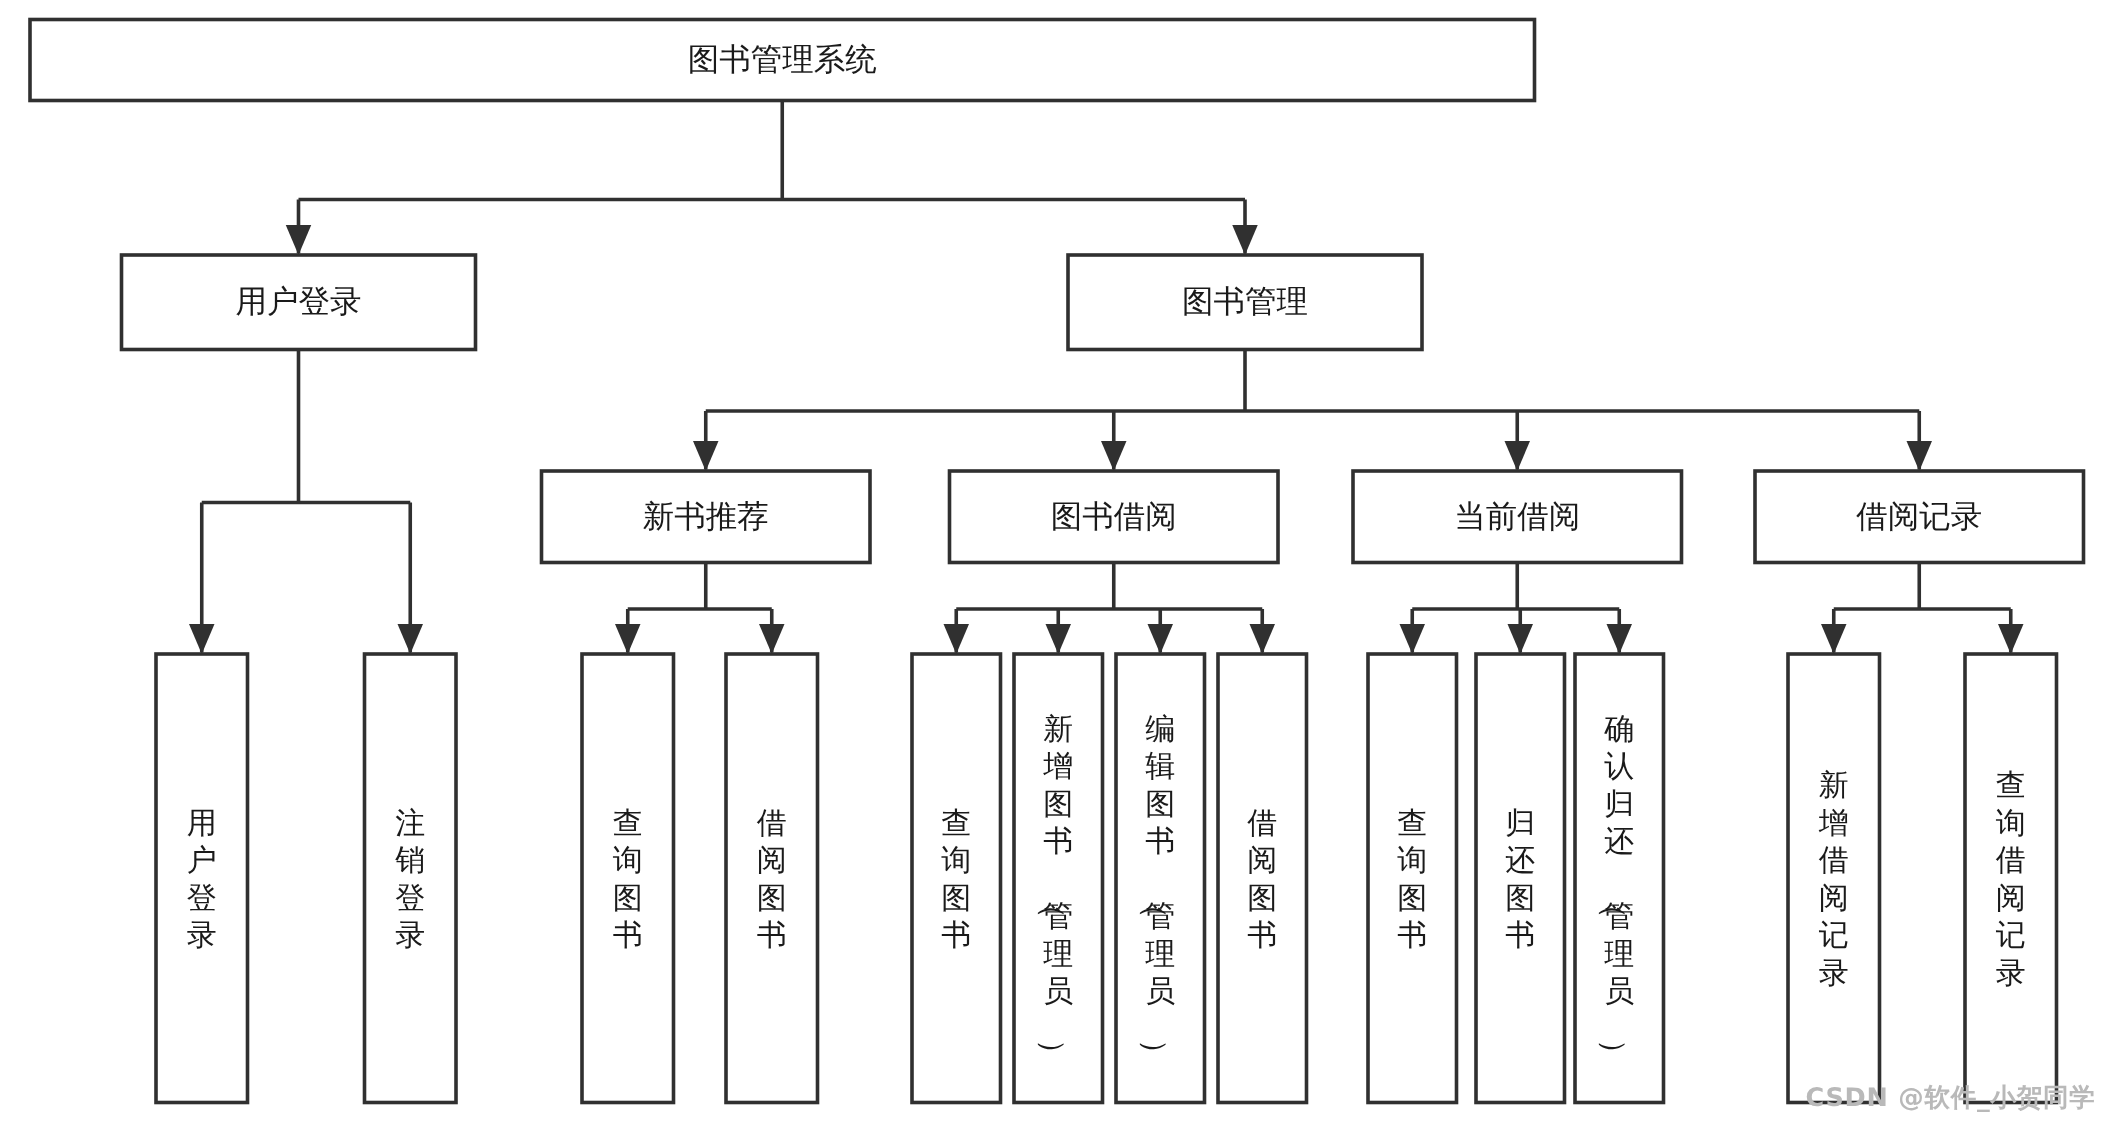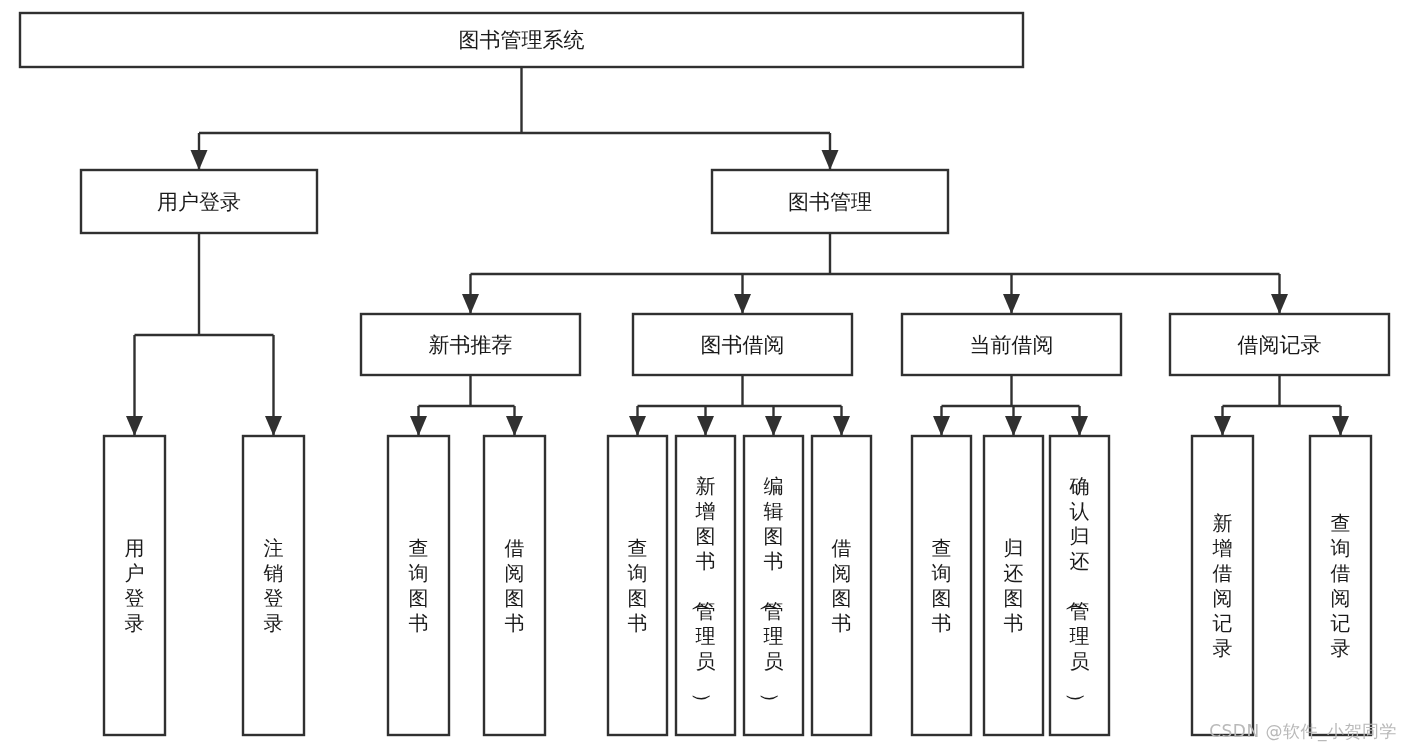--- a/index.html
+++ b/index.html
@@ -55,20 +55,21 @@
   .watermark-text {
     position: absolute;
     right: 8px;
     bottom: 4px;
     font-family: "DejaVu Sans", "Liberation Sans", sans-serif;
     font-size: 17px;
     color: #b9b9b9;
     white-space: nowrap;
     letter-spacing: 0.5px;
     user-select: none;
+    font-weight: bold;
   }
 </style>
 </head>
 <body>
 
 <div id="diagram-root">
   <svg id="flowchart" viewBox="0 0 1405 747">
 
     <g id="connectors-layer">
         <line x1="521.5" y1="67" x2="521.5" y2="133" class="connector"></line>

